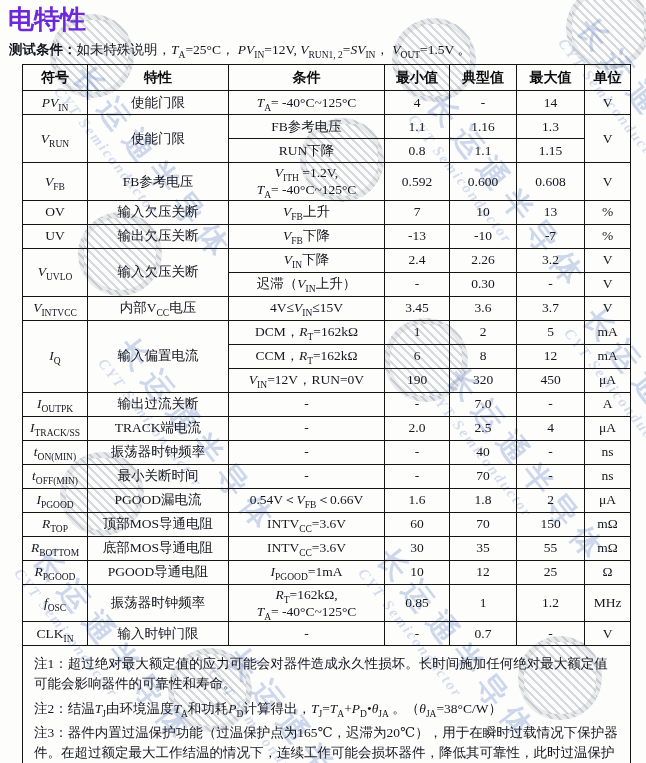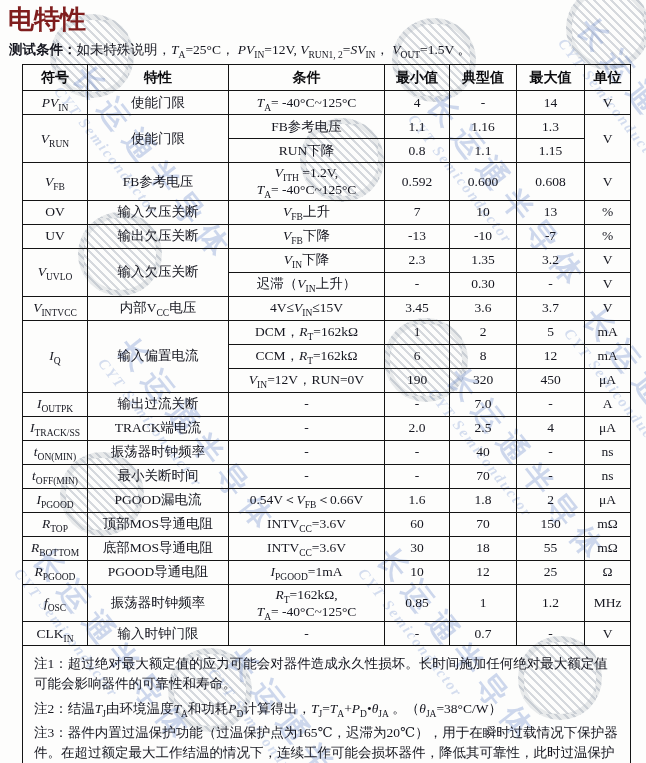--- a/index.html
+++ b/index.html
@@ -19,21 +19,21 @@
   .wm-text{
     position:absolute;transform:rotate(52deg);transform-origin:left top;
     font-size:30px;letter-spacing:10px;white-space:nowrap;
     color:rgba(96,130,200,.30);font-weight:bold;
   }
   .wm-text .en{font-size:15px;letter-spacing:2px;font-style:italic;display:block;color:rgba(96,130,200,.26);}
   
   #content{position:relative;z-index:1;}
   h1{
     margin:2px 0 4px 8px;font-size:26px;font-weight:bold;
-    font-family:"DejaVu Sans","Liberation Sans",sans-serif;color:#7f1d1d;
+    font-family:"DejaVu Sans","Liberation Sans",sans-serif;color:#6d28d9;
   }
   .cond{margin:0 0 5px 9px;font-size:13.5px;}
   .cond b{font-weight:bold;}
   table{
     border-collapse:collapse;margin-left:22px;width:608px;table-layout:fixed;
     background:transparent;
   }
   th,td{
     border:1px solid #141414;text-align:center;vertical-align:middle;
     padding:1px 2px;font-size:13.5px;line-height:1.28;height:21px;
@@ -146,22 +146,22 @@
           <td class="c-condition"><i>V</i><sub>FB</sub>下降</td>
           <td class="c-min">-13</td>
           <td class="c-typ">-10</td>
           <td class="c-max">-7</td>
           <td class="c-unit">%</td>
         </tr>
         <tr>
           <td rowspan="2" class="c-symbol"><i>V</i><sub>UVLO</sub></td>
           <td rowspan="2" class="c-characteristic">输入欠压关断</td>
           <td class="c-condition"><i>V</i><sub>IN</sub>下降</td>
-          <td class="c-min">2.3</td>
-          <td class="c-typ">1.35</td>
+          <td class="c-min">2.4</td>
+          <td class="c-typ">2.26</td>
           <td class="c-max">3.2</td>
           <td class="c-unit">V</td>
         </tr>
         <tr>
           <td class="c-condition">迟滞（<i>V</i><sub>IN</sub>上升）</td>
           <td class="c-min">-</td>
           <td class="c-typ">0.30</td>
           <td class="c-max">-</td>
           <td class="c-unit">V</td>
         </tr>
@@ -249,21 +249,21 @@
           <td class="c-min">60</td>
           <td class="c-typ">70</td>
           <td class="c-max">150</td>
           <td class="c-unit">mΩ</td>
         </tr>
         <tr>
           <td class="c-symbol"><i>R</i><sub>BOTTOM</sub></td>
           <td class="c-characteristic">底部MOS导通电阻</td>
           <td class="c-condition">INTV<sub>CC</sub>=3.6V</td>
           <td class="c-min">30</td>
-          <td class="c-typ">18</td>
+          <td class="c-typ">35</td>
           <td class="c-max">55</td>
           <td class="c-unit">mΩ</td>
         </tr>
         <tr>
           <td class="c-symbol"><i>R</i><sub>PGOOD</sub></td>
           <td class="c-characteristic">PGOOD导通电阻</td>
           <td class="c-condition"><i>I</i><sub>PGOOD</sub>=1mA</td>
           <td class="c-min">10</td>
           <td class="c-typ">12</td>
           <td class="c-max">25</td>

